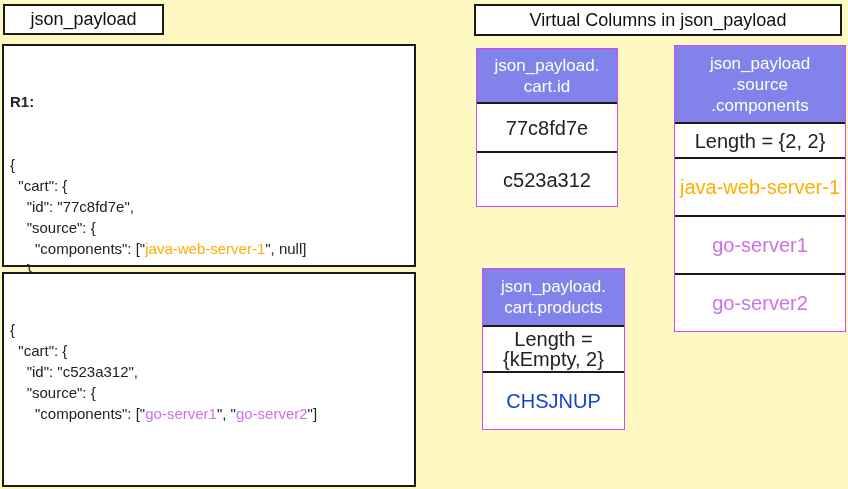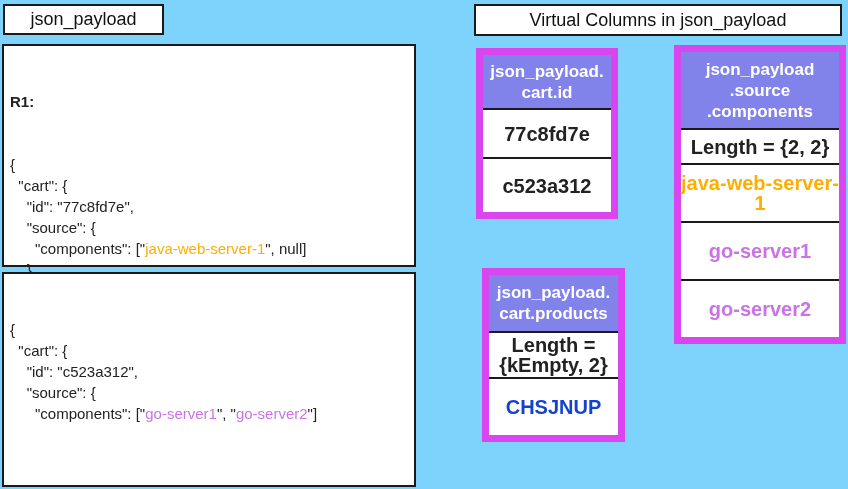--- a/index.html
+++ b/index.html
@@ -1,40 +1,40 @@
 <!DOCTYPE html>
 <html><head>
 <meta charset="utf-8">
 <style>
   html, body { margin: 0; padding: 0; background: #ffffff; }
   .canvas {
     position: relative;
     width: 848px;
     height: 489px;
-    background: #7dd3fc;
+    background: #fef9c3;
     font-family: "Liberation Sans", sans-serif;
     color: #222222;
     overflow: hidden;
   }
   .box { position: absolute; border: 2px solid #1a1a1a; box-sizing: border-box; background: #ffffff; }
 
   
   .title-box { display: flex; align-items: center; justify-content: center; font-size: 18px; color: #111; }
   .left-title  { left: 3px;   top: 4px; width: 161px; height: 31px; }
   .right-title { left: 474px; top: 4px; width: 368px; height: 32px; text-align: right; }
 
   
   .record-box { padding: 3px 8px 0 6px; font-size: 15px; line-height: 21px; white-space: pre; }
   .r1 { left: 2px; top: 44px;  width: 414px; height: 223px; }
   .r2 { left: 2px; top: 272px; width: 414px; height: 215px; }
   .record-label { font-weight: bold; }
   .code-line { white-space: pre; }
 
   
-  .vcol { position: absolute; border: 7px solid #d946ef; box-sizing: border-box; background: #fff; font-weight: bold; }
+  .vcol { position: absolute; border: 1px solid #d946ef; box-sizing: border-box; background: #fff; }
   .vcol-header {
     display: flex; align-items: center; justify-content: center;
     color: #ffffff; font-size: 17px; line-height: 21px;
     text-align: center; white-space: pre-line; box-sizing: border-box;
     border-bottom: 2px solid #1a1a1a;
   }
   .col-cell {
     display: flex; align-items: center; justify-content: center;
     font-size: 20px; line-height: 20px; text-align: center;
     white-space: pre-line; box-sizing: border-box;

